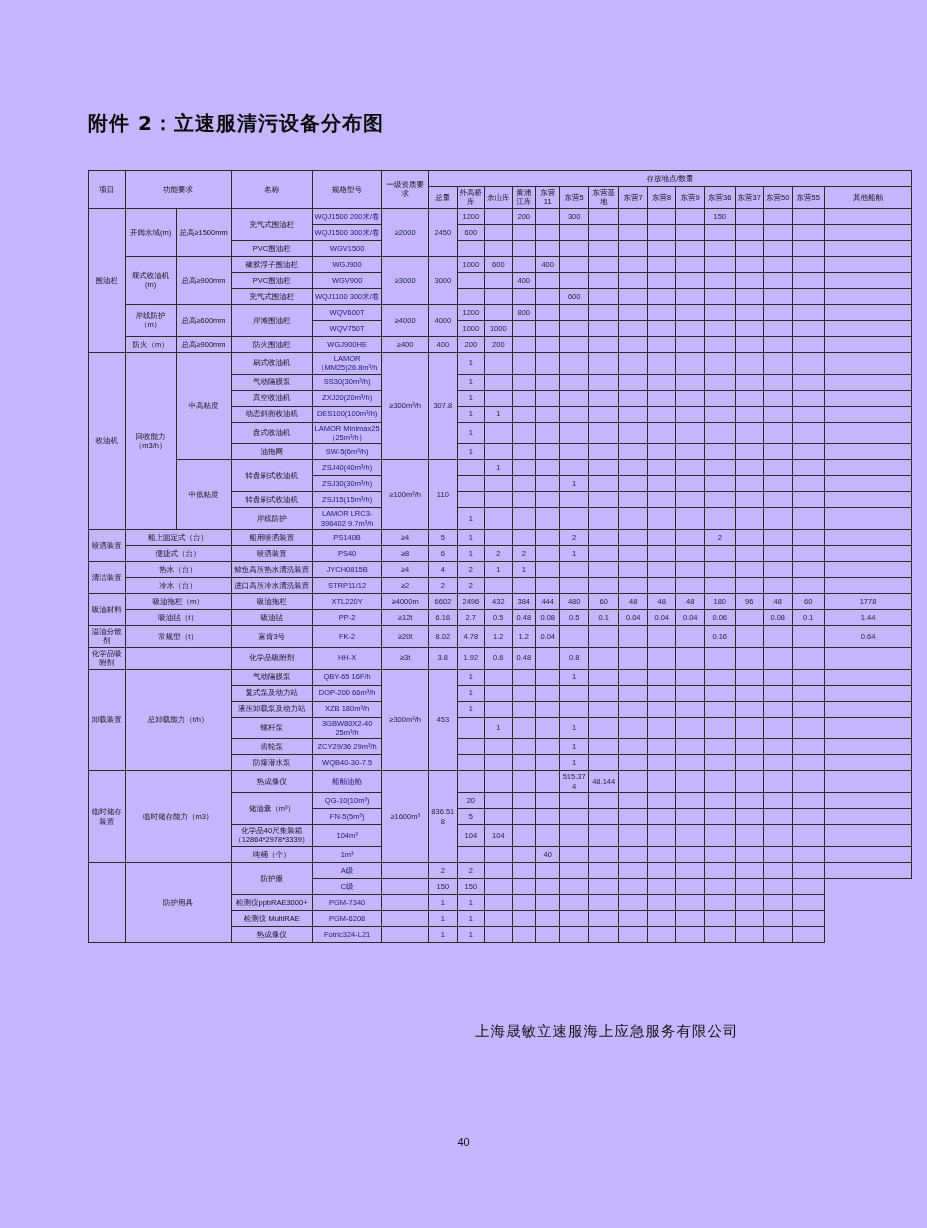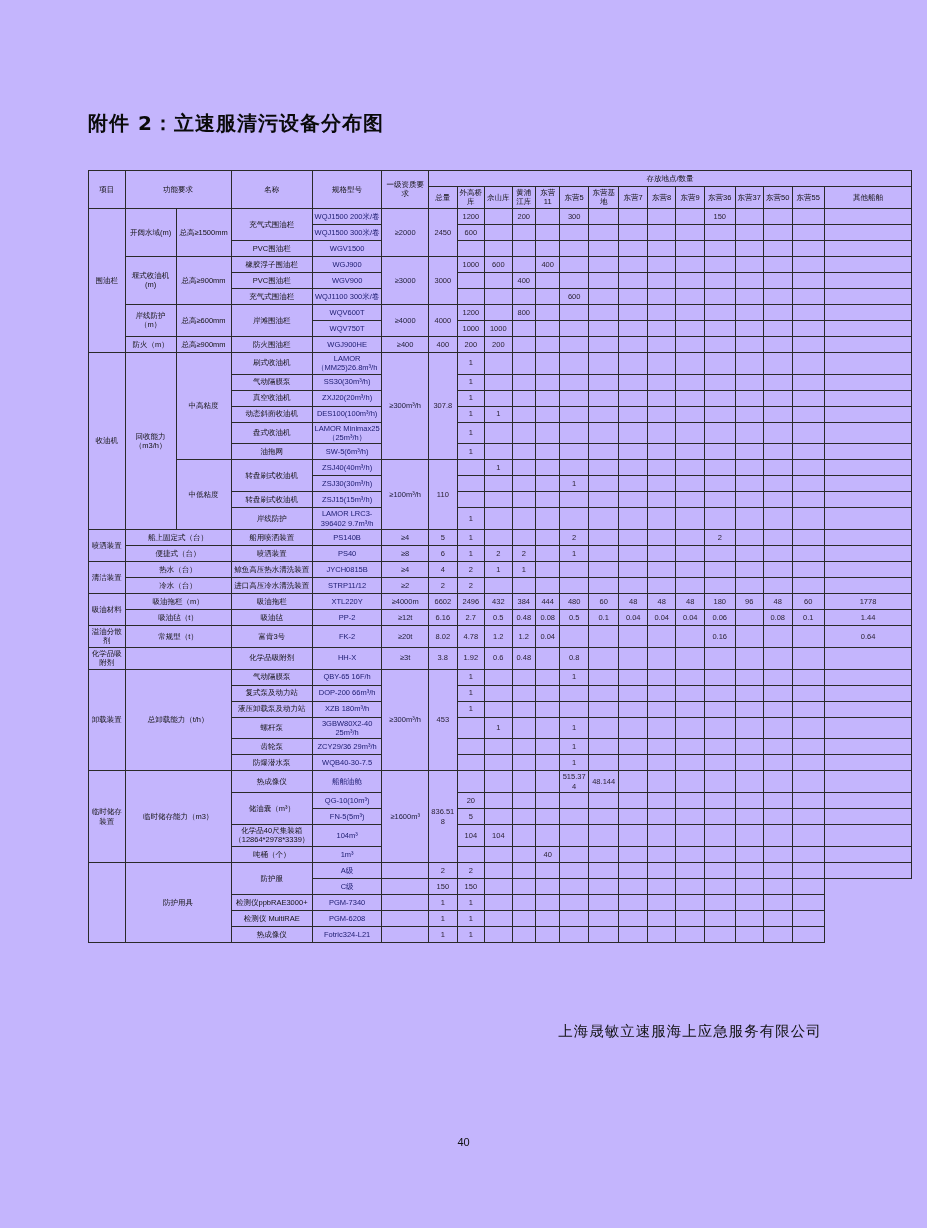--- a/index.html
+++ b/index.html
@@ -34,21 +34,20 @@
   .k-h{font-size:8px;color:#141414;}
   .k-l{font-size:6.5px;color:#141414;}
   .k-c{font-size:7.5px;color:#141414;}
   .k-f{font-size:7.5px;color:#141414;}
   .k-n{font-size:7.5px;color:#141414;}
   .k-s{font-size:7px;font-weight:700;color:#1b1b6f;margin-left:32px;}
   .k-q{font-size:7px;font-weight:700;color:#22223c;}
   .k-v{font-size:7px;font-weight:700;color:#2b2335;}
   .company-line{
     position:absolute;top:1022px;left:475px;width:430px;
-    text-align:center;
     font-size:14.5px;color:#111;
     font-family:"DejaVu Sans","Liberation Sans",sans-serif;
     letter-spacing:1px;
   }
   .page-number{
     position:absolute;top:1136px;left:0;width:100%;
     text-align:center;font-size:11px;color:#111;
   }
 </style>
 </head>

